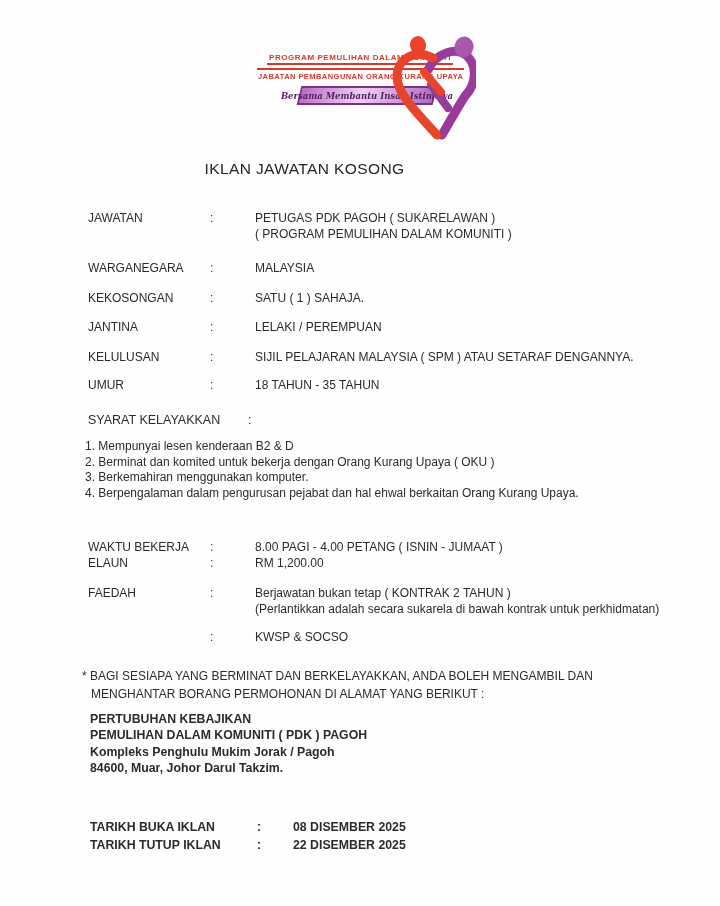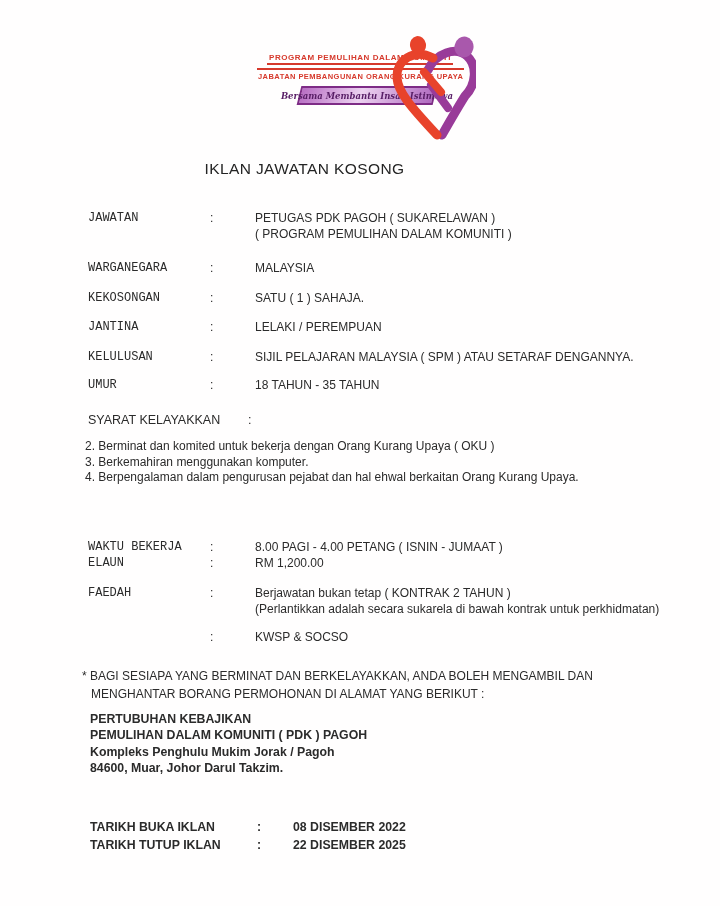--- a/index.html
+++ b/index.html
@@ -38,21 +38,21 @@
   .doc-title{
     position:absolute;top:160px;left:0;width:591px;text-align:center;text-indent:18px;
     font-size:15.5px;font-weight:normal;letter-spacing:.4px;color:#242424;
   }
 
   
   .frow{
     position:absolute;left:88px;width:590px;display:grid;
     grid-template-columns:122px 45px auto;font-size:12px;line-height:16px;
   }
-  .frow .lab{white-space:nowrap;font-family:Liberation Mono, monospace;}
+  .frow .lab{white-space:nowrap;}
   #row-jawatan{top:210px}
   #row-warga{top:260px}
   #row-keko{top:290px}
   #row-jantina{top:319px}
   #row-kelulusan{top:349px}
   #row-umur{top:377px}
   #row-waktu{top:539px}
   #row-elaun{top:555px}
   #row-faedah{top:585px}
   #row-kwsp{top:629px}
@@ -142,20 +142,21 @@
     <div class="lab">UMUR</div>
     <div>:</div>
     <div>18 TAHUN - 35 TAHUN</div>
   </div>
 
   <div class="syarat-head">
     <div>SYARAT KELAYAKKAN</div>
     <div>:</div>
   </div>
   <div class="syarat-list">
+    <div>1. Mempunyai lesen kenderaan B2 &amp; D</div>
     <div>2. Berminat dan komited untuk bekerja dengan Orang Kurang Upaya ( OKU )</div>
     <div>3. Berkemahiran menggunakan komputer.</div>
     <div>4. Berpengalaman dalam pengurusan pejabat dan hal ehwal berkaitan Orang Kurang Upaya.</div>
   </div>
 
   <div class="frow" id="row-waktu">
     <div class="lab">WAKTU BEKERJA</div>
     <div>:</div>
     <div>8.00 PAGI - 4.00 PETANG ( ISNIN - JUMAAT )</div>
   </div>
@@ -189,21 +190,21 @@
   <div class="address">
     <div>PERTUBUHAN KEBAJIKAN</div>
     <div>PEMULIHAN DALAM KOMUNITI ( PDK ) PAGOH</div>
     <div>Kompleks Penghulu Mukim Jorak / Pagoh</div>
     <div>84600, Muar, Johor Darul Takzim.</div>
   </div>
 
   <div class="drow" id="row-buka">
     <div>TARIKH BUKA IKLAN</div>
     <div>:</div>
-    <div>08 DISEMBER 2022</div>
+    <div>08 DISEMBER 2025</div>
   </div>
   <div class="drow" id="row-tutup">
     <div>TARIKH TUTUP IKLAN</div>
     <div>:</div>
     <div>22 DISEMBER 2025</div>
   </div>
 
 </div>
 
 </body></html>

